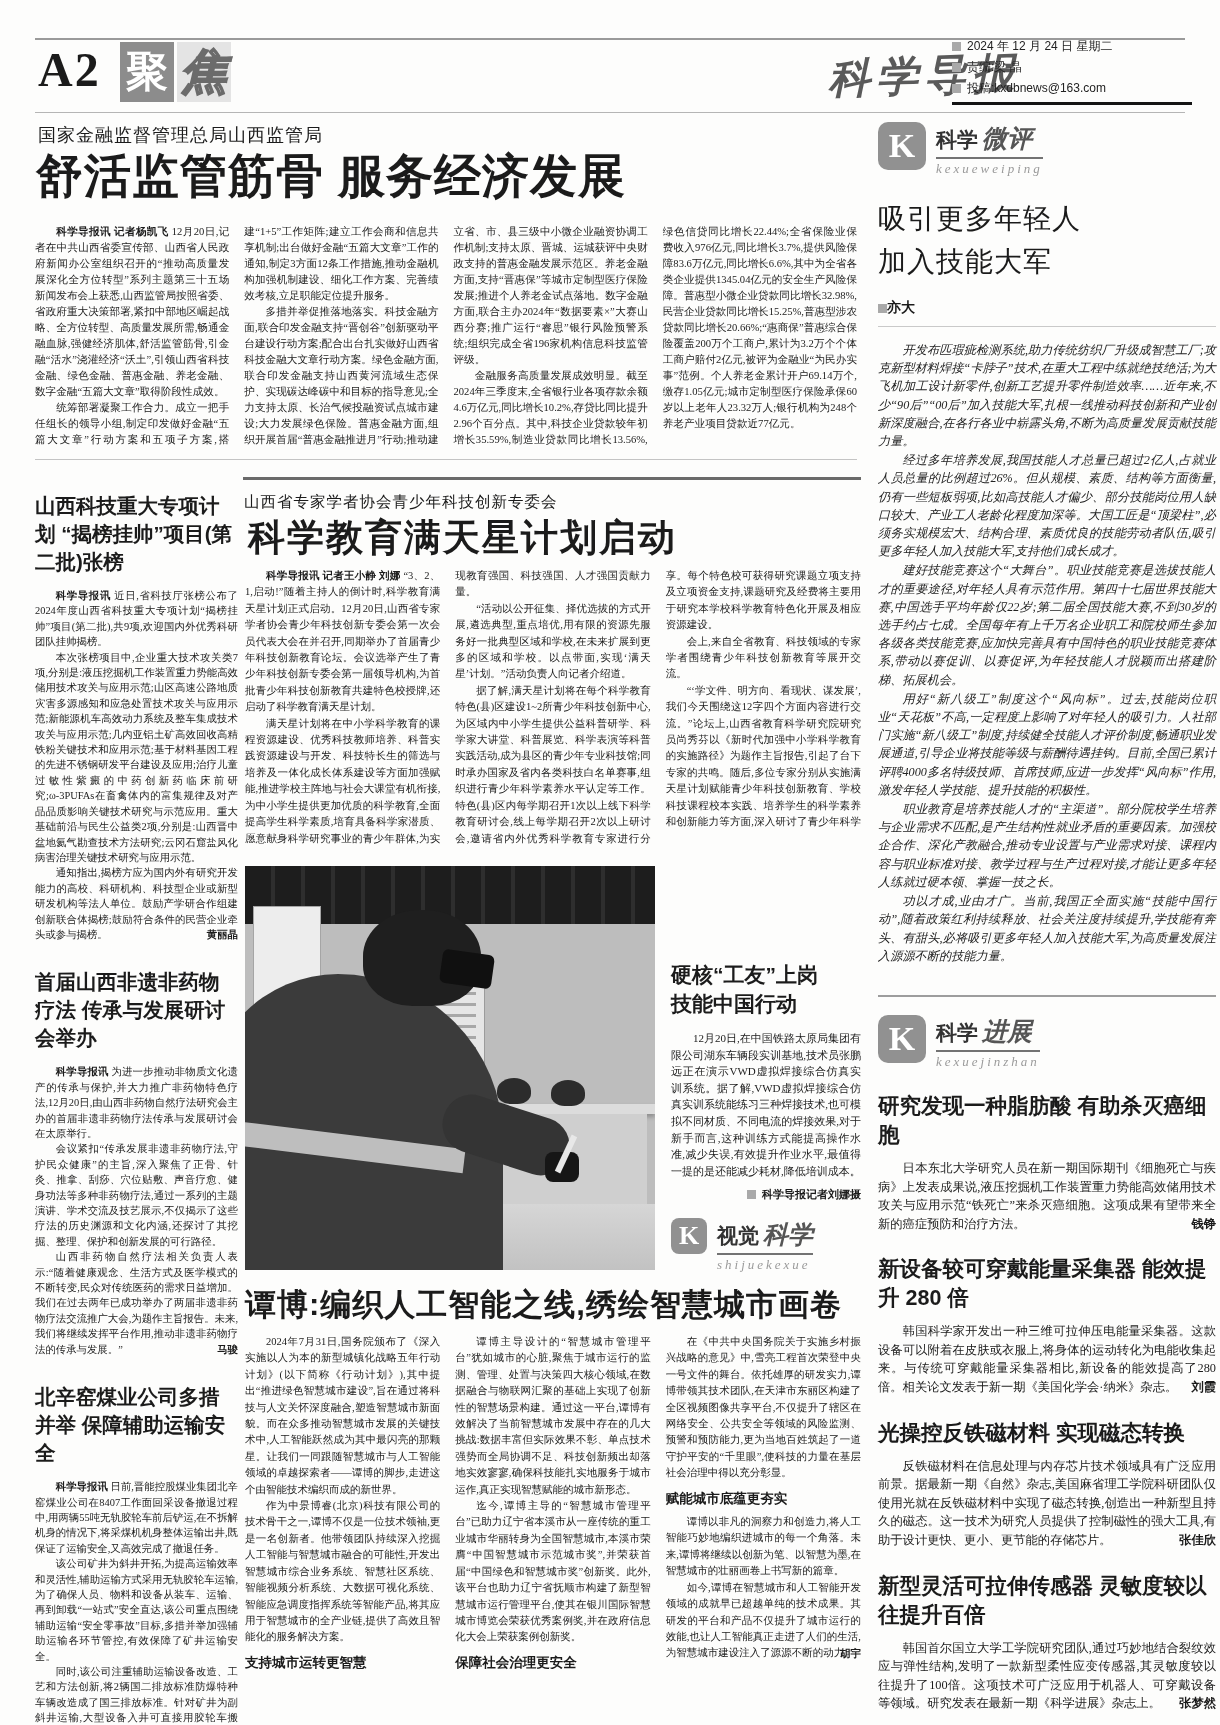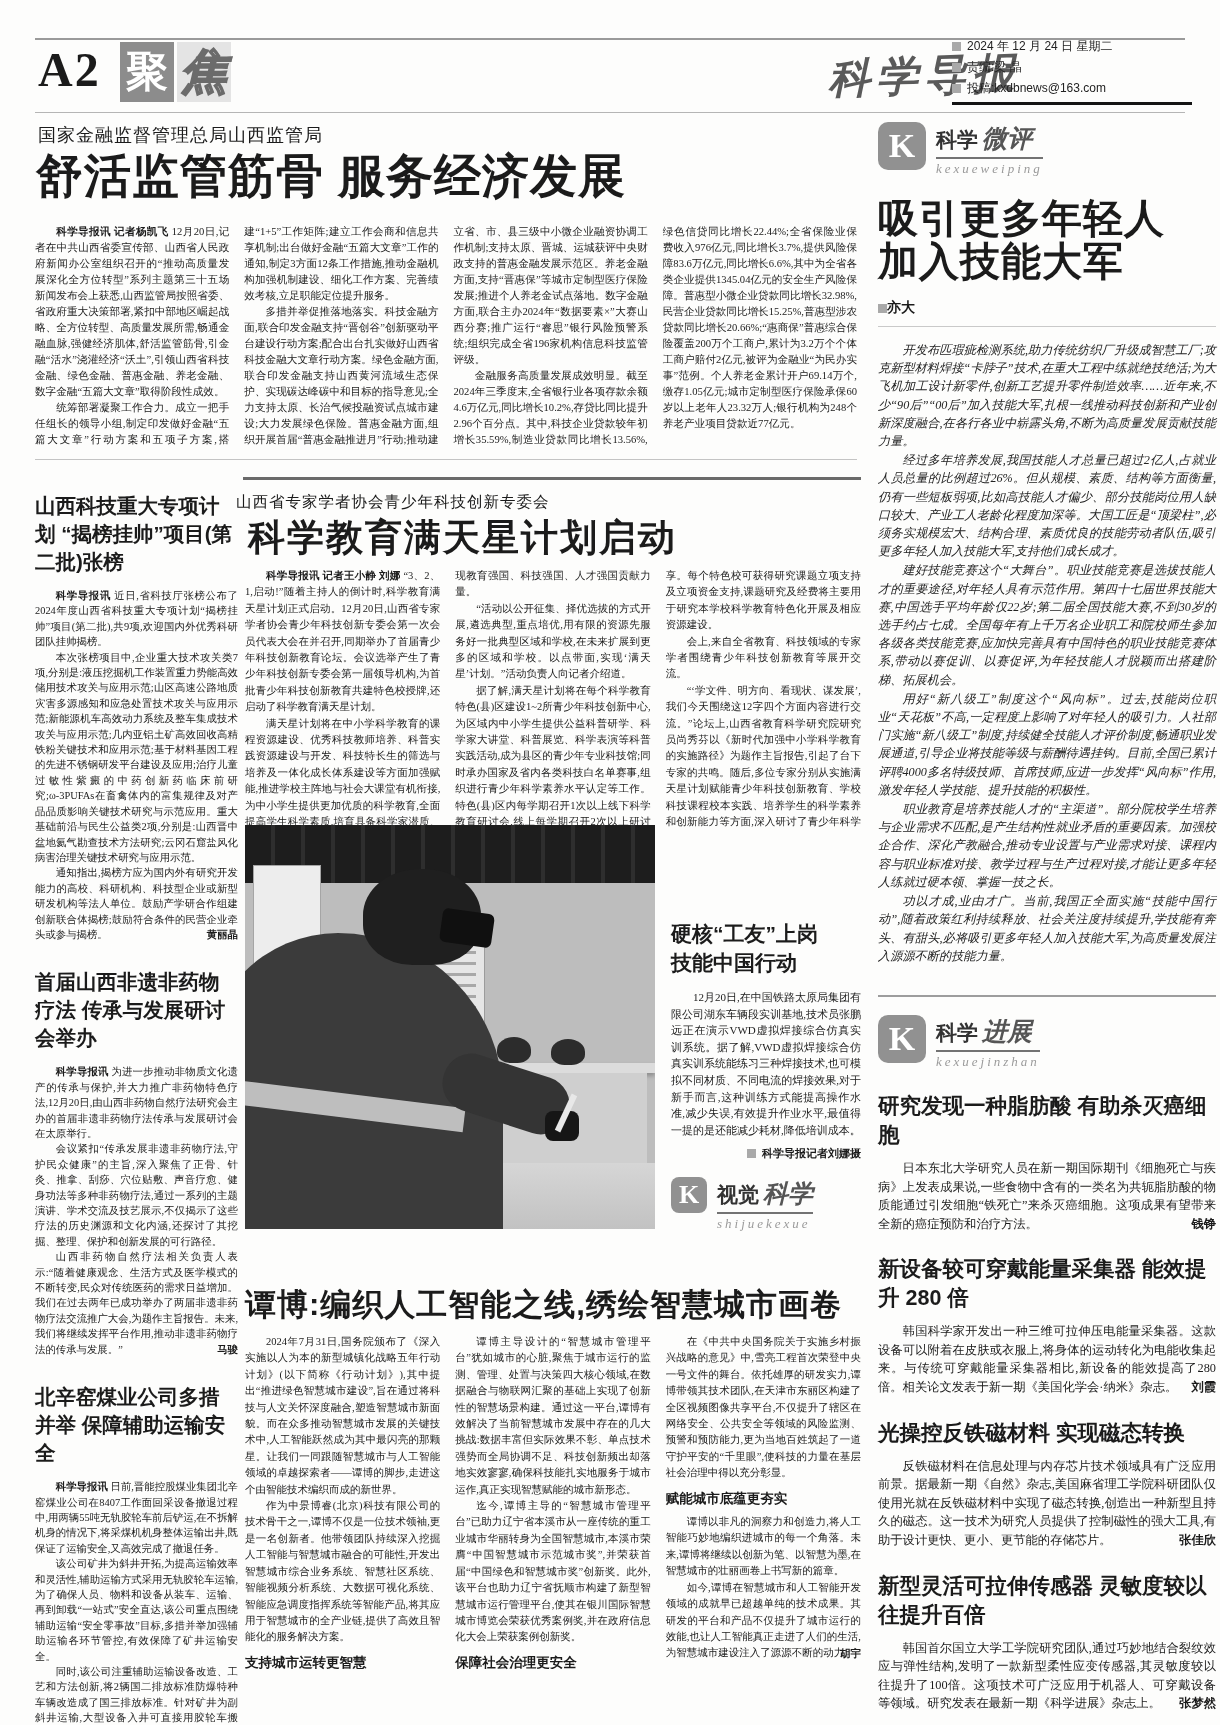--- a/index.html
+++ b/index.html
@@ -37,28 +37,28 @@
   
   .left-rail{position:absolute;left:35px;top:476px;width:203px;}
   .lr-title{font-family:"Liberation Sans",sans-serif;font-weight:bold;font-size:20.5px;
             line-height:28px;margin:14px 0 12px;}
   .lr-title.first{margin-top:16px;}
   .lr-article+.lr-article{margin-top:26px;}
   .lr-body{font-size:10.4px;line-height:15.4px;text-align:justify;}
   .tail-byline{text-align:right;font-weight:bold;margin-top:-15.4px;}
   
   .mid-rule-dark{position:absolute;left:243px;top:477px;width:618px;height:3px;background:#6a6a6a;}
-  .edu-kicker{position:absolute;left:236px;top:492px;font-family:Liberation Serif, serif;
+  .edu-kicker{position:absolute;left:244px;top:492px;font-family:Liberation Serif, serif;
               font-size:15.5px;letter-spacing:1px;}
   .edu-headline{position:absolute;left:248px;top:513px;font-family:"Liberation Sans",sans-serif;
                 font-weight:bold;font-size:37px;letter-spacing:2px;}
   .edu-body{position:absolute;left:245px;top:568px;width:616px;height:282px;column-count:3;
             column-gap:15px;font-size:10.5px;line-height:16.4px;text-align:justify;overflow:hidden;}
   
-  .photo-row{position:absolute;left:245px;top:825px;width:616px;height:404px;display:flex;}
+  .photo-row{position:absolute;left:245px;top:866px;width:616px;height:404px;display:flex;}
   .photo{width:410px;height:404px;position:relative;background:#bdbdbd;overflow:hidden;flex:0 0 auto;}
   .ph-ceiling{position:absolute;left:0;top:0;width:100%;height:58px;background:
       repeating-linear-gradient(90deg,#1d1d1d 0 26px,#2e2e2e 26px 30px);}
   .ph-poster{position:absolute;left:120px;top:96px;width:118px;height:128px;background:#e6e6e6;
       border:1px solid #9c9c9c;}
   .ph-poster-inner{position:absolute;left:8px;top:10px;right:8px;bottom:8px;background:
       repeating-linear-gradient(#e6e6e6 0 8px,#a8a8a8 8px 11px);}
   .ph-sign{position:absolute;left:150px;top:70px;width:64px;height:16px;background:#efefef;border:1px solid #999;}
   .ph-counter{position:absolute;left:0;top:238px;width:100%;height:10px;background:#dcdcdc;box-shadow:0 3px 4px rgba(0,0,0,.25);}
   .ph-cab{position:absolute;left:180px;top:248px;width:220px;height:90px;background:#cfcfcf;
@@ -98,21 +98,21 @@
          letter-spacing:3px;margin-top:2px;}
   .vs-badge{margin-top:16px;}
   
   .tanbo-headline{position:absolute;left:245px;top:1284px;font-family:"Liberation Sans",sans-serif;
                   font-weight:bold;font-size:31px;letter-spacing:1px;}
   .tanbo-body{position:absolute;left:245px;top:1334px;width:616px;height:378px;column-count:3;
               column-gap:15px;font-size:10.5px;line-height:16.4px;text-align:justify;overflow:hidden;}
   .subhead{font-family:"Liberation Sans",sans-serif;font-weight:bold;font-size:13.5px;margin:9px 0 7px;}
   
   .right-rail{position:absolute;left:878px;top:122px;width:338px;}
-  .wp-title{font-family:"Liberation Sans",sans-serif;font-weight:bold;font-size:40px;line-height:43px;
+  .wp-title{font-family:"Liberation Sans",sans-serif;font-weight:normal;font-size:28px;line-height:43px;
             margin-top:20px;letter-spacing:1px;}
   .author-row{margin-top:16px;padding-bottom:9px;border-bottom:1px solid #c9c9c9;display:flex;
               align-items:center;gap:0;font-family:"Liberation Sans",sans-serif;font-weight:bold;font-size:14px;}
   .wp-body{margin-top:14px;font-size:12.2px;line-height:18.2px;text-align:justify;font-style:italic;color:#222;}
   .wp-body .para{margin:0 0 1px;}
   .jz-sep{margin-top:30px;border-top:2px solid #9d9d9d;padding-top:18px;}
   .jz-item{margin-top:22px;}
   .jz-title{font-family:"Liberation Sans",sans-serif;font-weight:bold;font-size:21.5px;line-height:29px;
             margin:0 0 9px;}
   .jz-body{font-size:12.3px;line-height:18.6px;text-align:justify;}
@@ -306,21 +306,21 @@
             <span class="kb-script">进展</span>
           </div>
           <span class="kb-py">kexuejinzhan</span>
         </div>
       </div>
     </div>
 
     <div class="jz-item">
       <div class="jz-title">研究发现一种脂肪酸 有助杀灭癌细胞</div>
       <div class="jz-body">
-        <p class="para">日本东北大学研究人员在新一期国际期刊《细胞死亡与疾病》上发表成果说,一些食物中含有的一类名为共轭脂肪酸的物质能通过引发细胞“铁死亡”来杀灭癌细胞。这项成果有望带来全新的癌症预防和治疗方法。</p>
+        <p class="para">日本东北大学研究人员在新一期国际期刊《细胞死亡与疾病》上发表成果说,液压挖掘机工作装置重力势能高效储用技术攻关与应用示范“铁死亡”来杀灭癌细胞。这项成果有望带来全新的癌症预防和治疗方法。</p>
         <div class="jz-byline">钱铮</div>
       </div>
     </div>
     <div class="jz-item">
       <div class="jz-title">新设备较可穿戴能量采集器 能效提升 280 倍</div>
       <div class="jz-body">
         <p class="para">韩国科学家开发出一种三维可拉伸压电能量采集器。这款设备可以附着在皮肤或衣服上,将身体的运动转化为电能收集起来。与传统可穿戴能量采集器相比,新设备的能效提高了280倍。相关论文发表于新一期《美国化学会·纳米》杂志。</p>
         <div class="jz-byline">刘霞</div>
       </div>
     </div>

